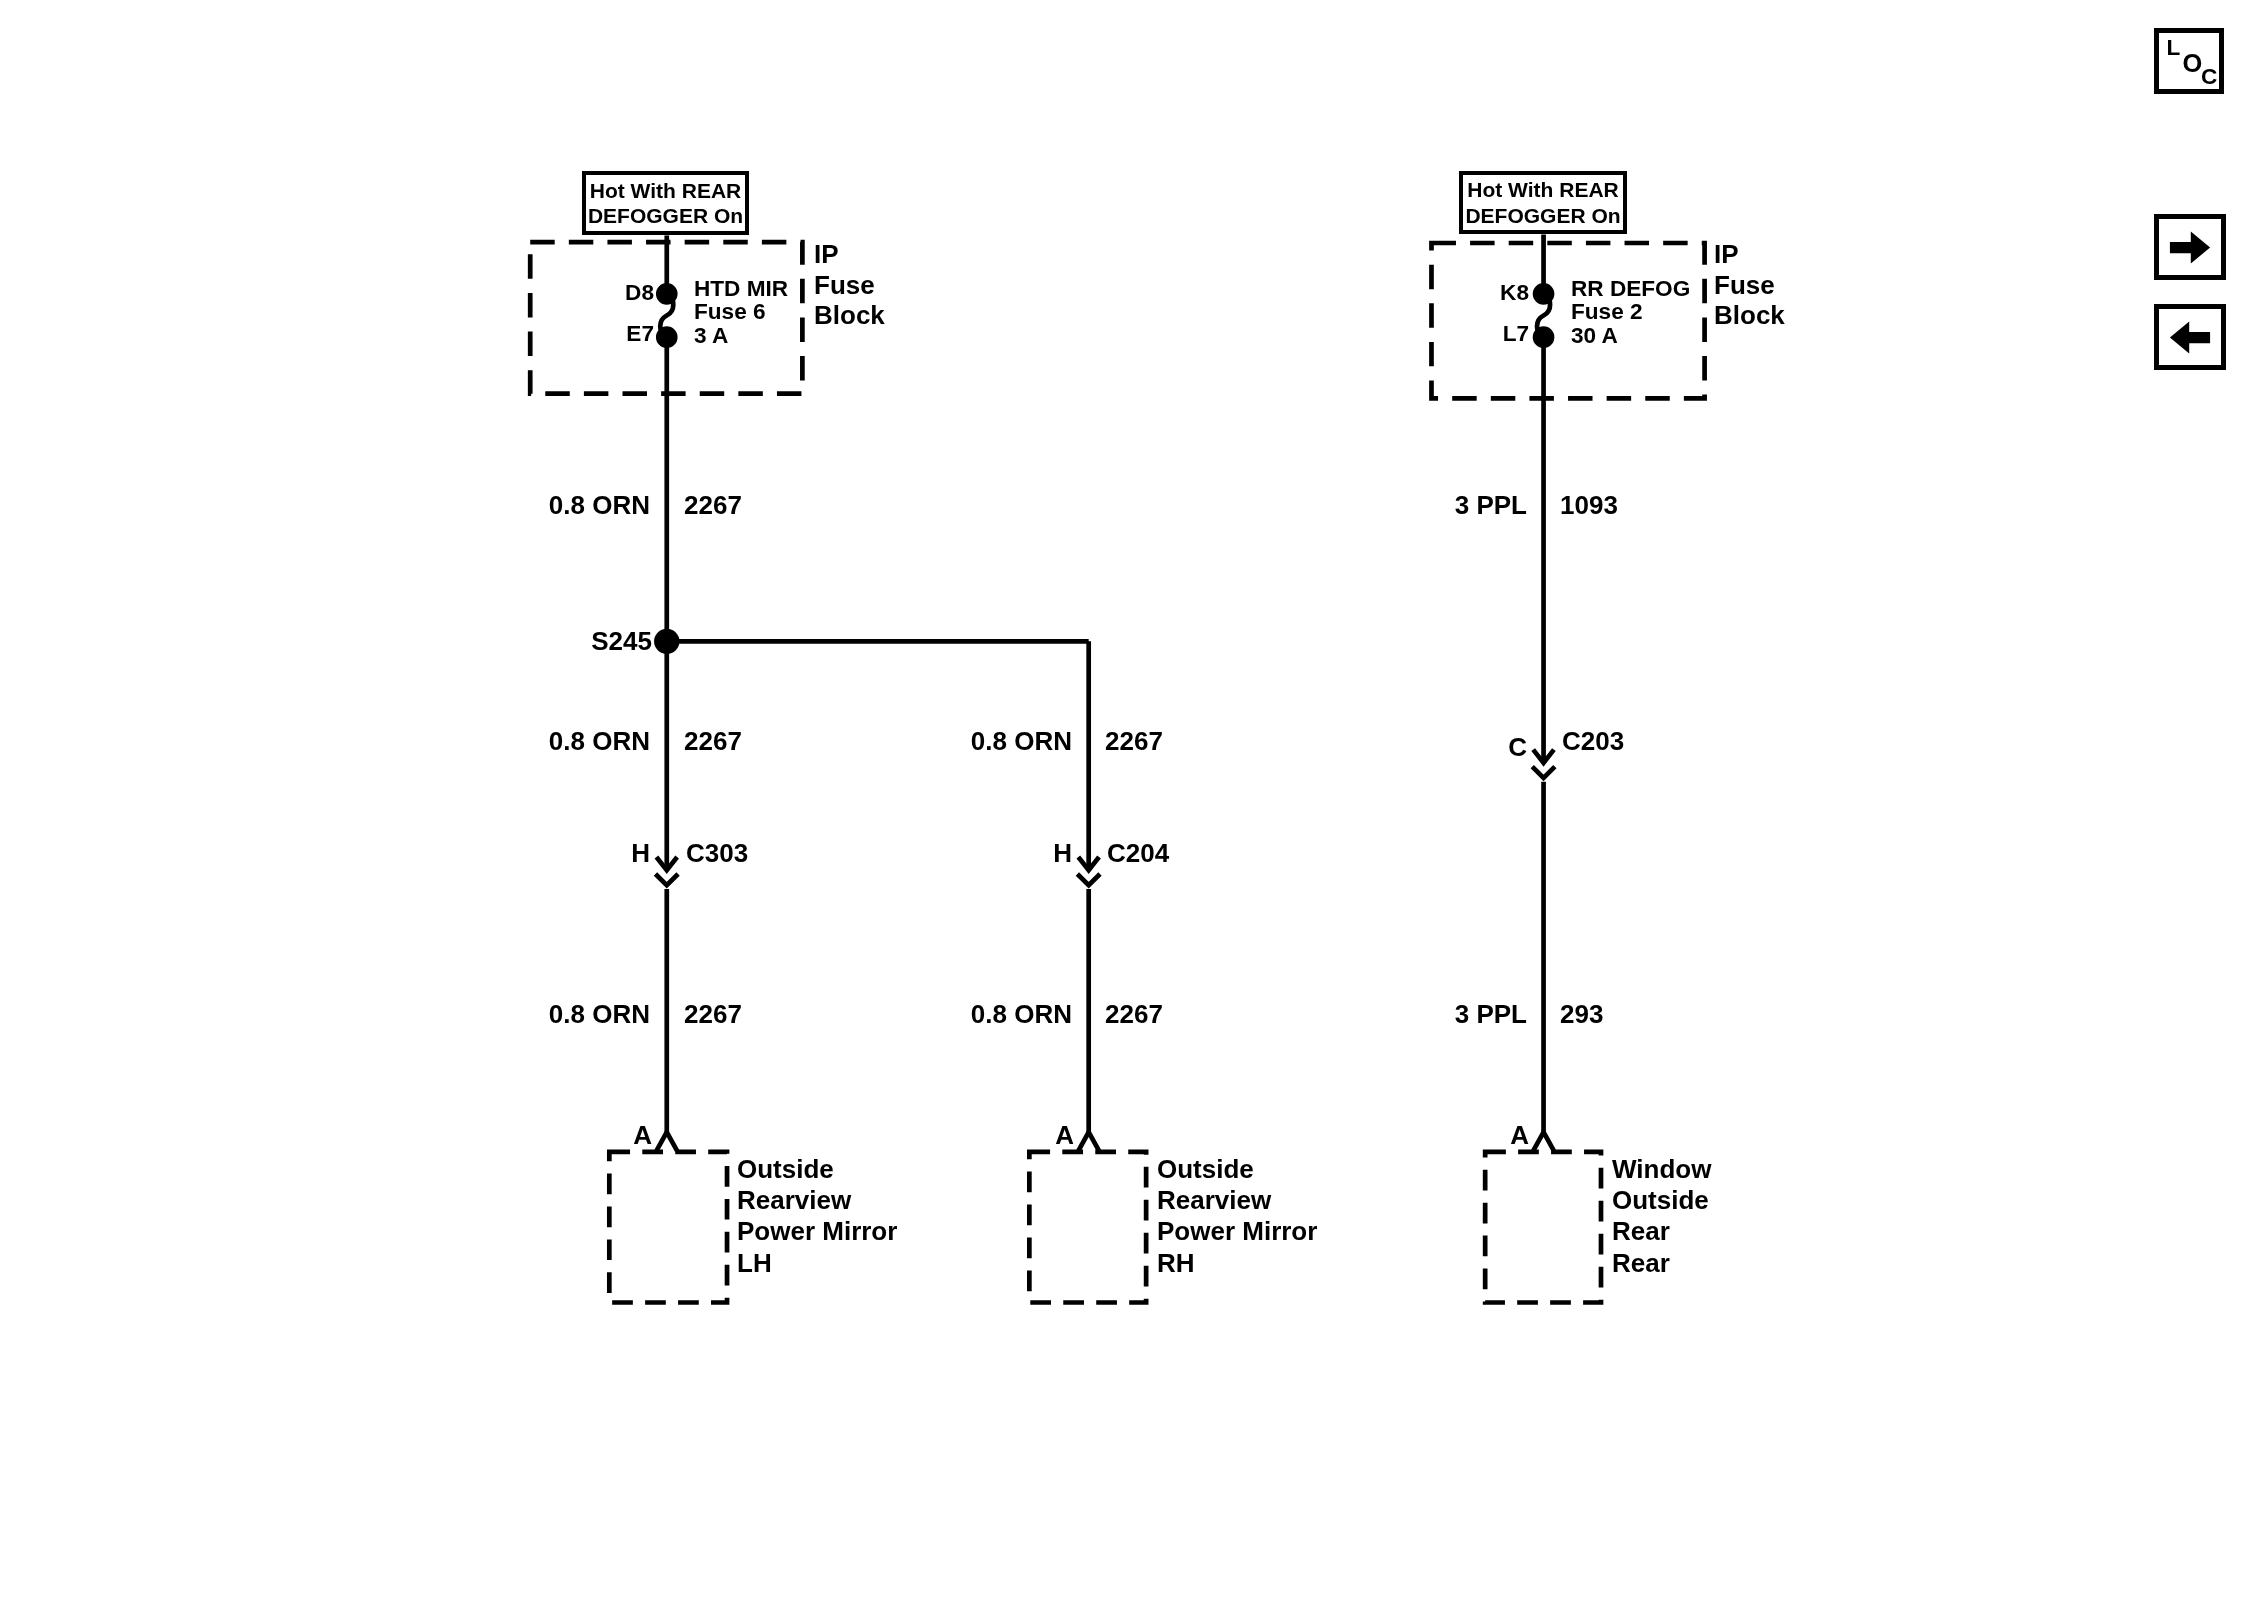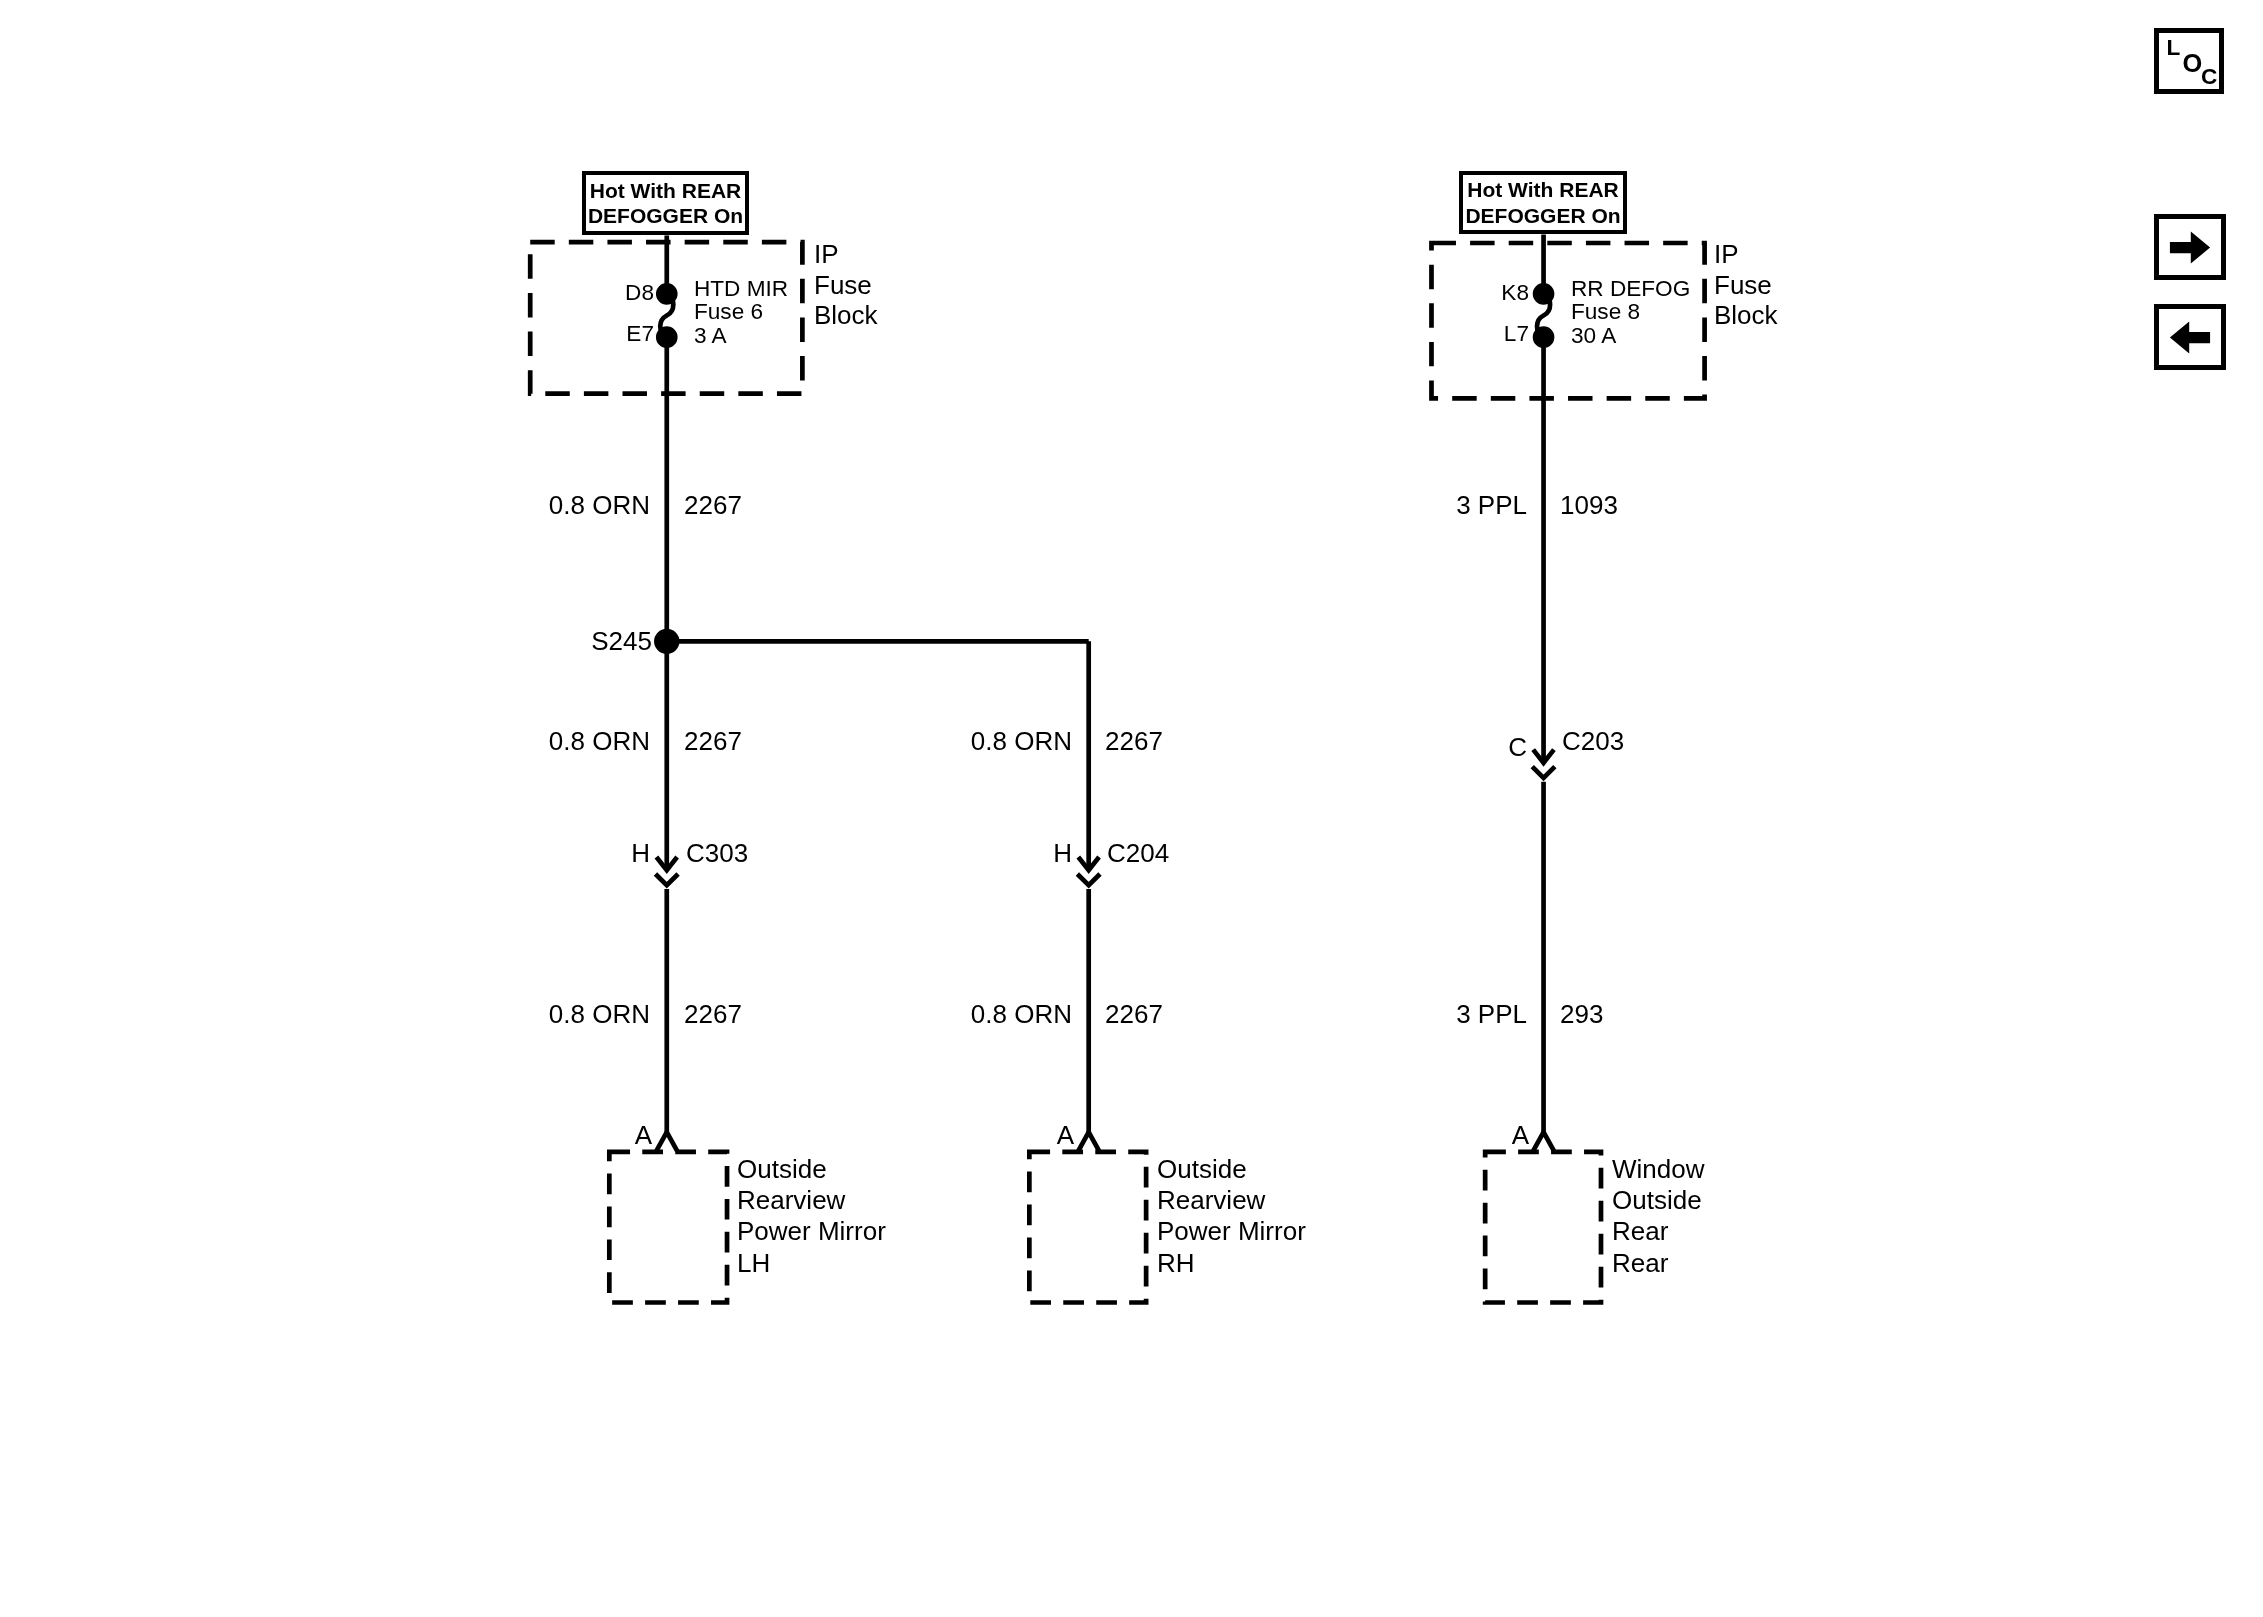--- a/index.html
+++ b/index.html
@@ -6,21 +6,21 @@
   #canvas{
     position:relative;
     width:2264px;height:1618px;
     background:#ffffff;
     font-family:"Liberation Sans", sans-serif;
     color:#000;
     overflow:hidden;
   }
   .lbl{
     position:absolute;
-    font-weight:normal;
+    font-weight:bold;
     font-size:26px;
     line-height:1;
     white-space:nowrap;
     color:#000;
   }
   .sm{font-size:22.6px;}
   .banner{
     position:absolute;
     box-sizing:border-box;
     border:4.7px solid #000;
@@ -105,21 +105,21 @@
   <div class="lbl sm" style="left:694px;top:278px">HTD MIR</div>
   <div class="lbl sm" style="left:694px;top:301px">Fuse 6</div>
   <div class="lbl sm" style="left:694px;top:325px">3 A</div>
   <div class="lbl" style="left:814px;top:241px">IP</div>
   <div class="lbl" style="left:814px;top:272px">Fuse</div>
   <div class="lbl" style="left:814px;top:302px">Block</div>
 
   <div class="lbl sm" style="right:735px;top:282px">K8</div>
   <div class="lbl sm" style="right:735px;top:323px">L7</div>
   <div class="lbl sm" style="left:1571px;top:278px">RR DEFOG</div>
-  <div class="lbl sm" style="left:1571px;top:301px">Fuse 8</div>
+  <div class="lbl sm" style="left:1571px;top:301px">Fuse 2</div>
   <div class="lbl sm" style="left:1571px;top:325px">30 A</div>
   <div class="lbl" style="left:1714px;top:241px">IP</div>
   <div class="lbl" style="left:1714px;top:272px">Fuse</div>
   <div class="lbl" style="left:1714px;top:302px">Block</div>
 
   <div class="lbl" style="right:1614px;top:492px">0.8 ORN</div>
   <div class="lbl" style="left:684px;top:492px">2267</div>
   <div class="lbl" style="right:1612px;top:628px">S245</div>
   <div class="lbl" style="right:1614px;top:728px">0.8 ORN</div>
   <div class="lbl" style="left:684px;top:728px">2267</div>

